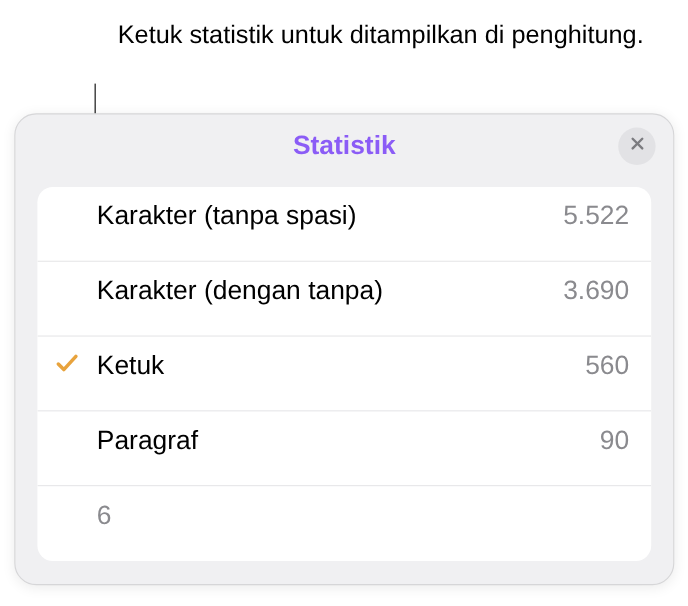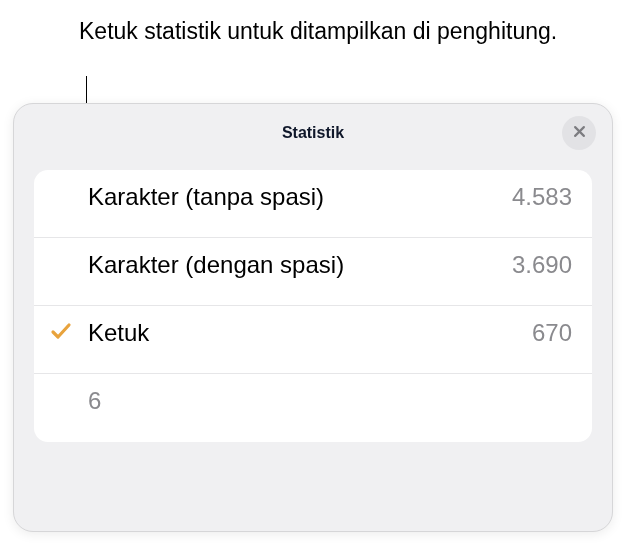--- a/index.html
+++ b/index.html
@@ -10,21 +10,21 @@
     body {
       font-family: -apple-system, BlinkMacSystemFont, "Segoe UI", Helvetica, Arial, sans-serif;
       background: #ffffff;
       width: 625px;
       height: 551px;
       position: relative;
     }
     .callout {
       position: absolute;
       top: 17px;
-      left: 79px;
+      left: 107px;
       font-size: 23px;
       line-height: 1.3;
       color: #000;
       font-weight: 400;
     }
     .callout-line {
       position: absolute;
       top: 76px;
       left: 86px;
       width: 1px;
@@ -53,23 +53,23 @@
       box-shadow: 0 2px 12px rgba(0,0,0,0.08);
     }
     .popover-header {
       position: relative;
       height: 58px;
       display: flex;
       align-items: center;
       justify-content: center;
     }
     .popover-title {
-      font-size: 16px;
+      font-size: 24px;
       font-weight: 600;
-      color: #0f172a;
+      color: #8b5cf6;
     }
     .close-btn {
       position: absolute;
       right: 16px;
       top: 50%;
       transform: translateY(-50%);
       width: 34px;
       height: 34px;
       border-radius: 50%;
       background: #e2e2e5;
@@ -140,41 +140,46 @@
         </svg>
       </span>
     </div>
   </div>
 
   <div class="stats-list">
 
     <div class="stats-row">
       <div class="check-col"></div>
       <div class="row-label">Karakter (tanpa spasi)</div>
-      <div class="row-value">4.583</div>
+      <div class="row-value">5.522</div>
     </div>
 
     <div class="stats-row">
       <div class="check-col"></div>
-      <div class="row-label">Karakter (dengan spasi)</div>
+      <div class="row-label">Karakter (dengan tanpa)</div>
       <div class="row-value">3.690</div>
     </div>
 
     <div class="stats-row">
       <div class="check-col">
         <span class="check-icon">
           <svg viewBox="0 0 24 24" fill="none" stroke="#e8a33d" stroke-width="3.2" stroke-linecap="round" stroke-linejoin="round">
             <polyline points="4,13 9,18 20,6"></polyline>
           </svg>
         </span>
       </div>
       <div class="row-label">Ketuk</div>
-      <div class="row-value">670</div>
+      <div class="row-value">560</div>
     </div>
 
+    <div class="stats-row">
+      <div class="check-col"></div>
+      <div class="row-label">Paragraf</div>
+      <div class="row-value">90</div>
+    </div>
 
     <div class="stats-row">
       <div class="check-col"></div>
       <div class="row-value">6</div>
     </div>
 
   </div>
 </div>
 
 </body></html>

